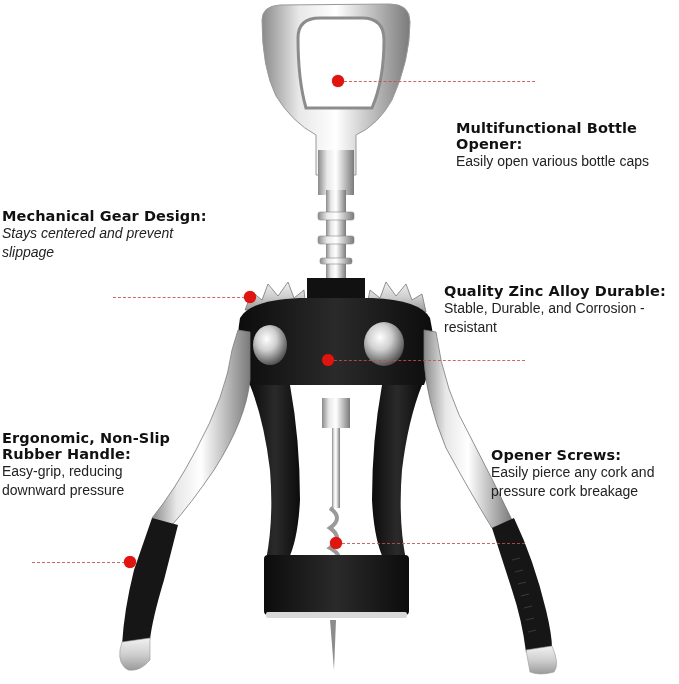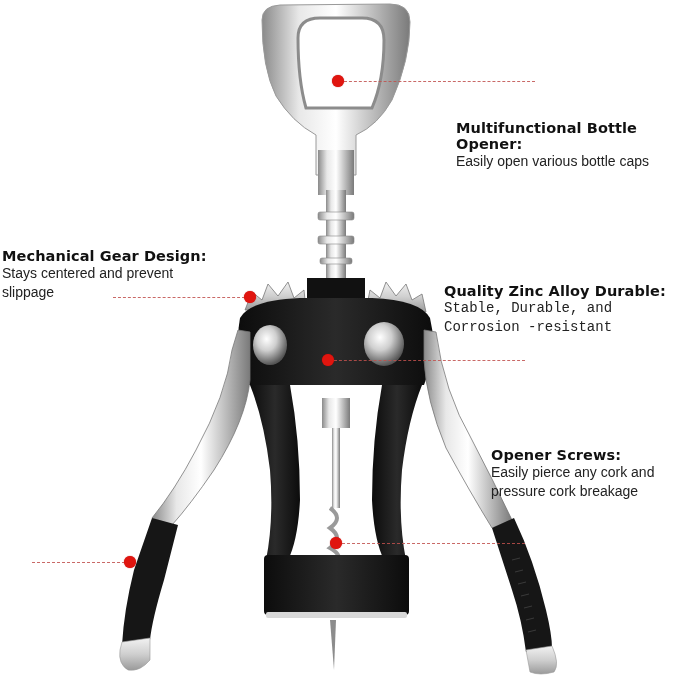--- a/index.html
+++ b/index.html
@@ -112,29 +112,33 @@
   <div class="dot" style="left:244px;top:291px;"></div>
   <div class="dot" style="left:322px;top:354px;"></div>
   <div class="dot" style="left:124px;top:556px;"></div>
   <div class="dot" style="left:330px;top:537px;"></div>
 
   <div class="callout" style="left:456px;top:120px;width:220px;">
     <div class="title">Multifunctional Bottle Opener:</div>
     <div class="desc">Easily open various bottle caps</div>
   </div>
 
-  <div class="callout" style="left:2px;top:208px;width:230px;margin-top:40px;">
+  <div class="callout" style="left:2px;top:208px;width:230px;">
     <div class="title">Mechanical Gear Design:</div>
-    <div class="desc" style="width:200px;">Stays centered and prevent slippage</div>
+    <div class="desc" style="width:200px;font-style:italic;">Stays centered and prevent slippage</div>
   </div>
 
   <div class="callout" style="left:444px;top:283px;width:235px;">
     <div class="title">Quality Zinc Alloy Durable:</div>
-    <div class="desc" style="width:230px;font-family:Liberation Mono, monospace;">Stable, Durable, and Corrosion -resistant</div>
+    <div class="desc" style="width:230px;">Stable, Durable, and Corrosion -resistant</div>
   </div>
 
+  <div class="callout" style="left:2px;top:430px;width:180px;">
+    <div class="title">Ergonomic, Non-Slip Rubber Handle:</div>
+    <div class="desc" style="width:160px;">Easy-grip, reducing downward pressure</div>
+  </div>
 
   <div class="callout" style="left:491px;top:447px;width:188px;">
     <div class="title">Opener Screws:</div>
     <div class="desc">Easily pierce any cork and pressure cork breakage</div>
   </div>
 
 </div>
 
 </body></html>

